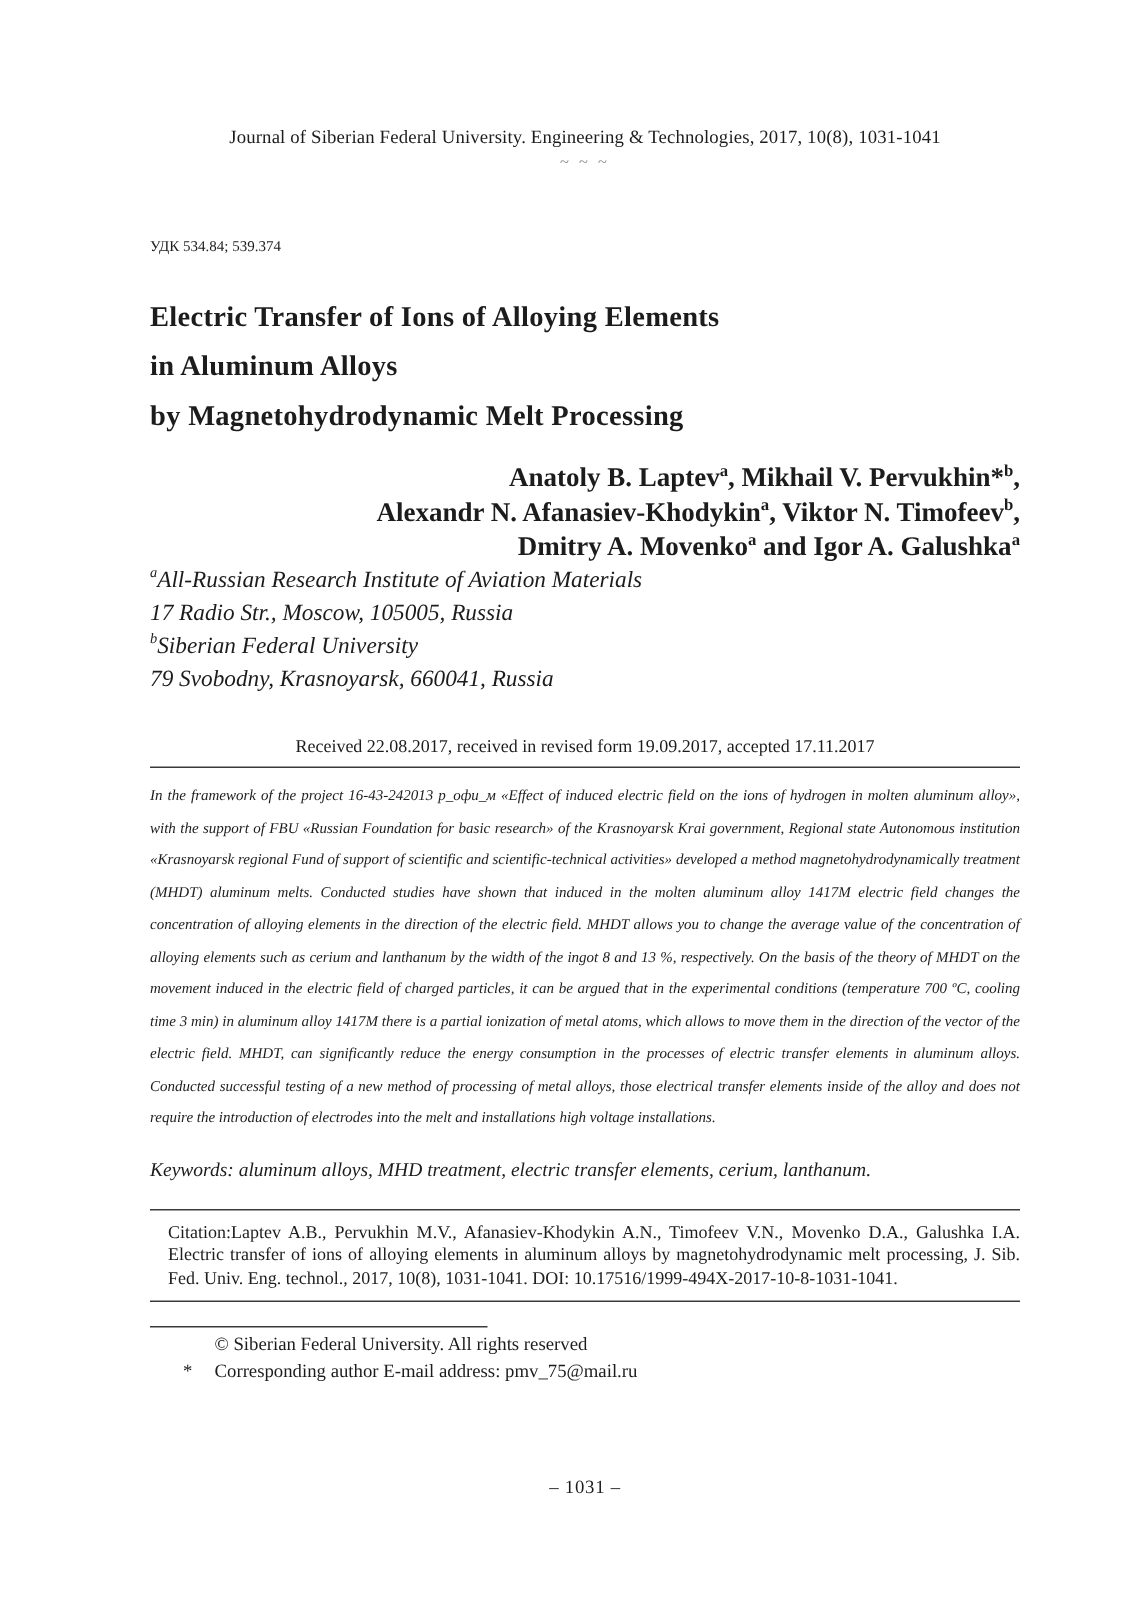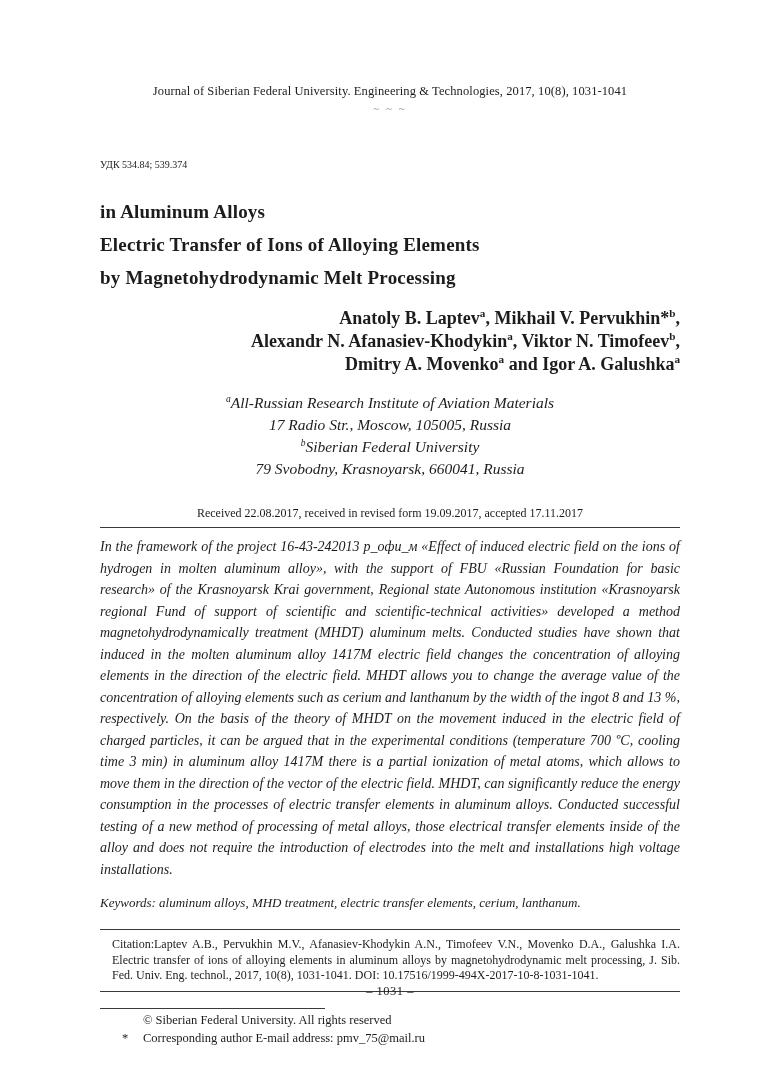--- a/index.html
+++ b/index.html
@@ -50,40 +50,40 @@
     text-align: right;
     font-size: 18px;
     font-weight: bold;
     line-height: 23px;
   }
   .authors-block sup, .affiliations-block sup {
     font-size: 62%;
     line-height: 0;
   }
   .affiliations-block {
-    text-align: center;
+    text-align: left;
     font-size: 15.5px;
     font-style: italic;
     line-height: 22px;
-    margin-top: 16px;
+    margin-top: 0;
   }
   .received-line {
     margin-top: 26px;
     text-align: center;
     font-size: 12px;
   }
   .rule {
     border: none;
     border-top: 1.2px solid #3a3a3a;
     height: 0;
   }
   .rule-received { margin-top: 6px; }
   .abstract-text {
     margin-top: 8px;
-    font-size: 14px;
+    font-size: 10px;
     font-style: italic;
     line-height: 21.5px;
     text-align: justify;
   }
   .keywords-line {
     margin-top: 12px;
     font-size: 13px;
     font-style: italic;
     line-height: 21px;
   }
@@ -126,22 +126,22 @@
 
 <div class="page">
   <div class="content">
 
     <div class="journal-line">Journal of Siberian Federal University. Engineering &amp; Technologies, 2017, 10(8), 1031-1041</div>
     <div class="separator">~ ~ ~</div>
 
     <div class="udc">УДК 534.84; 539.374</div>
 
     <div class="paper-title">
+      <div>Electric Transfer of Ions of Alloying Elements</div>
       <div>in Aluminum Alloys</div>
-      <div>Electric Transfer of Ions of Alloying Elements</div>
       <div>by Magnetohydrodynamic Melt Processing</div>
     </div>
 
     <div class="authors-block">
       <div><span>Anatoly B. Laptev</span><sup>a</sup><span>, Mikhail V. Pervukhin*</span><sup>b</sup><span>,</span></div>
       <div><span>Alexandr N. Afanasiev-Khodykin</span><sup>a</sup><span>, Viktor N. Timofeev</span><sup>b</sup><span>,</span></div>
       <div><span>Dmitry A. Movenko</span><sup>a</sup><span> and Igor A. Galushka</span><sup>a</sup></div>
     </div>
 
     <div class="affiliations-block">

